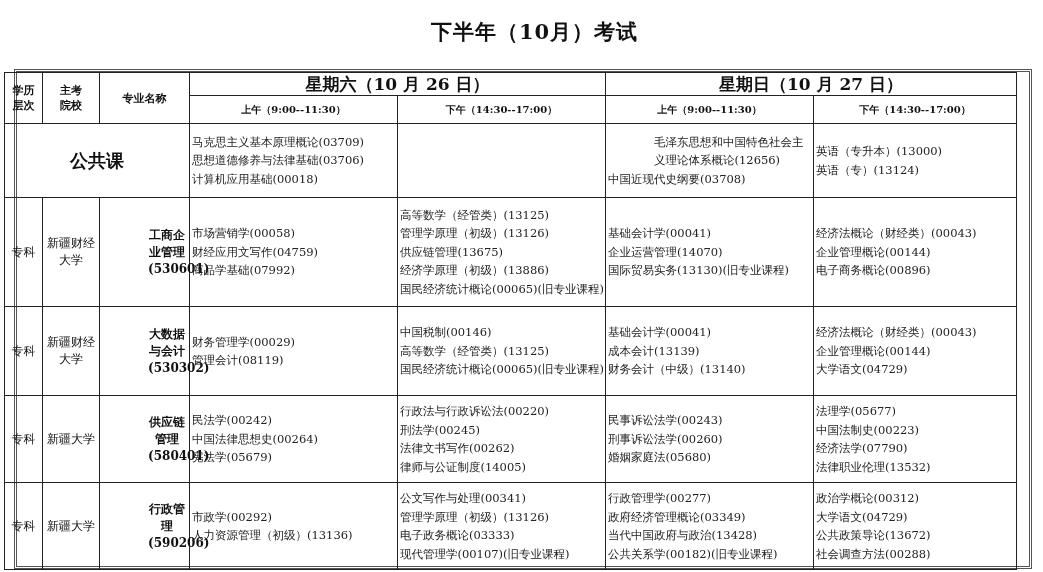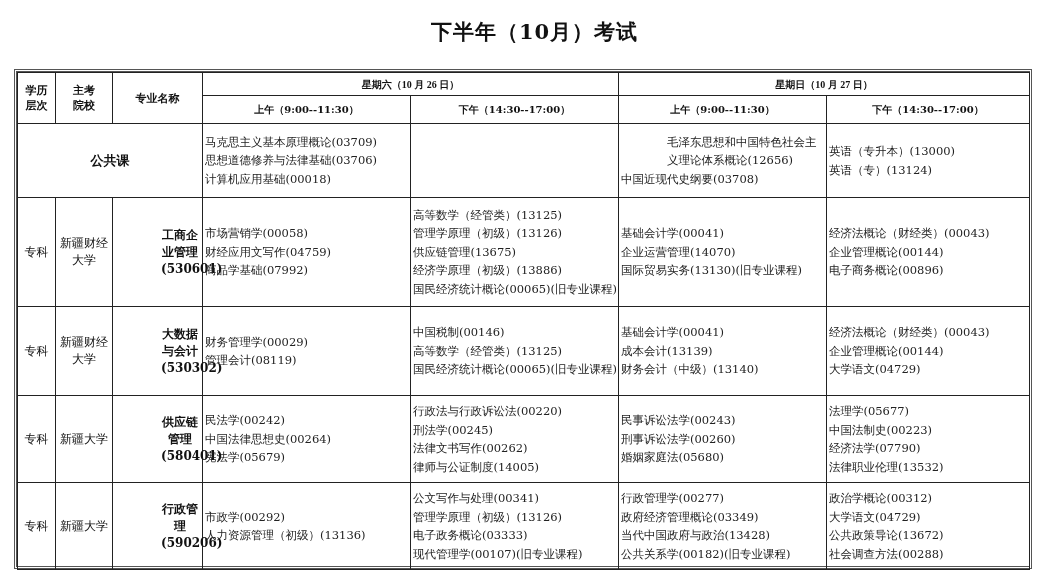--- a/index.html
+++ b/index.html
@@ -2,29 +2,29 @@
 <html><head>
 <meta charset="utf-8">
 <style>
   html, body { margin: 0; padding: 0; background: #ffffff; }
   body { width: 1043px; height: 572px; position: relative; overflow: hidden;
          font-family: "DejaVu Serif", "Liberation Serif", serif; color: #111; }
   .title { position: absolute; top: 18px; left: 0; width: 1043px; text-align: center;
            font-size: 21px; font-weight: bold; letter-spacing: 1px; margin-left: 13px; }
   .frame { position: absolute; left: 14px; top: 69px; width: 1018px; height: 500px;
            border: 3px double #555; box-sizing: border-box; }
-  table { position: absolute; left: 17px; top: 72px; width: 1012px;
+  table { position: absolute; left: 4px; top: 72px; width: 1012px;
           border-collapse: collapse; table-layout: fixed; font-size: 11.5px; }
   td, th { border: 1px solid #222; padding: 0 3px; vertical-align: middle; }
   th { font-weight: bold; text-align: center; font-size: 11px; line-height: 15px; }
-  th.day { font-size: 10px; height: 22px; font-family: Liberation Serif, serif; }
+  th.day { font-size: 17px; height: 22px; }
   th.slot { font-size: 10px; height: 27px; }
   .level, .school { text-align: center; font-size: 12px; line-height: 17px; }
   .major { text-align: center; font-weight: bold; font-size: 12px; line-height: 17px; padding-left: 48px; }
-  .public { text-align: center; font-weight: bold; font-size: 13px; }
+  .public { text-align: center; font-weight: bold; font-size: 18px; }
   .cell { font-size: 11.5px; line-height: 18.5px; color: #222; padding-left: 2px; }
   .cell div { white-space: nowrap; }
   .cell .wrap { white-space: normal; margin-left: 46px; }
   tr.r-public { height: 74px; }
   tr.r-1 { height: 109px; }
   tr.r-2 { height: 89px; }
   tr.r-3 { height: 87px; }
   tr.r-4 { height: 87px; }
 </style>
 </head>

